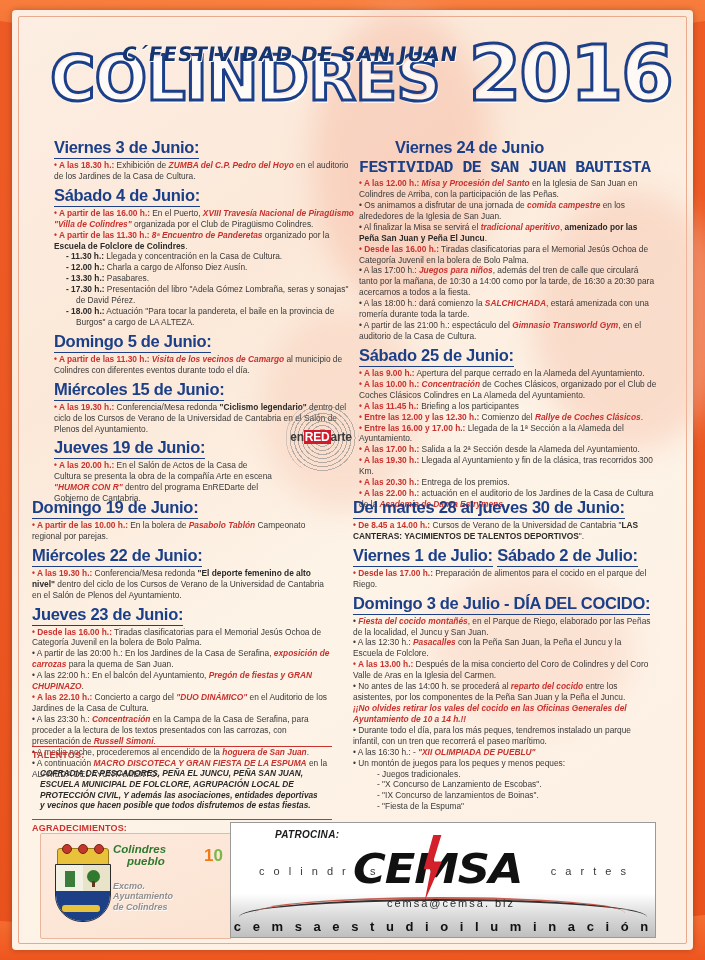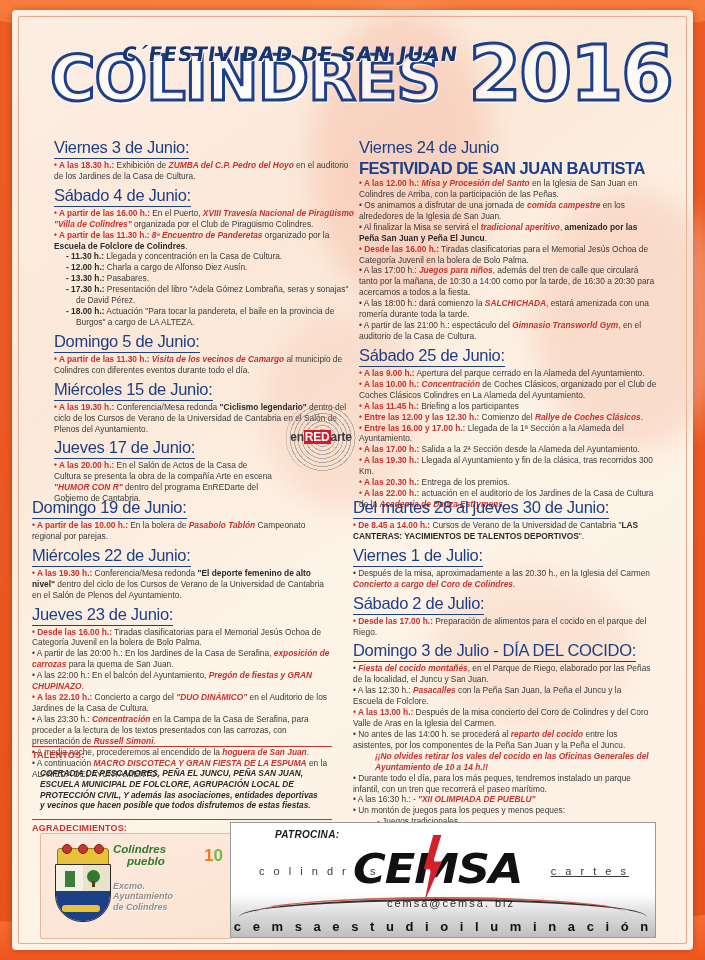--- a/index.html
+++ b/index.html
@@ -78,29 +78,29 @@
   .col{position:absolute;top:0;width:300px;}
   .col-l{left:32px;}
   .col-r{left:337px;}
 
   .colb{position:absolute;width:300px;}
   .colb-l{left:32px;}
   .colb-r{left:353px;}
 
   h2.day{
     font-family:"Liberation Sans", sans-serif;
-    font-size:16.5px;font-weight:normal;color:#1b3f88;
+    font-size:16.5px;font-weight:bold;color:#1b3f88;
     margin:4px 0 1px 0;padding:0 0 1px 0;
     border-bottom:1.6px solid #1b3f88;
     display:inline-block;line-height:1.15;
     letter-spacing:-.3px;
   }
-  h2.day.nounder{border-bottom:none;}
+  h2.day.nounder{border-bottom:none;margin-left:36px;}
   h3.day2{
-    font-family:Liberation Sans, sans-serif;
+    font-family:Liberation Mono, monospace;
     font-size:16.5px;font-weight:bold;color:#1b3f88;
     margin:0 0 1px 0;line-height:1.1;letter-spacing:-.5px;
   }
   p.ev{
     margin:0 0 0 0;padding:0;
     font-size:8.35px;line-height:1.31;color:#3a3a3a;
     text-align:left;
   }
   p.ev.ind{padding-left:22px;text-indent:-10px;}
   .hr{color:#c9322e;font-weight:bold;}
@@ -170,21 +170,21 @@
   }
 
   .cemsa{
     position:absolute;left:230px;top:822px;width:424px;height:114px;
     background:linear-gradient(180deg,#ffffff 0%,#ffffff 62%,#d9d9d9 82%,#bfbfbf 100%);
     border:1px solid #9a9a9a;
     overflow:hidden;
   }
   .patro{position:absolute;left:44px;top:6px;font-size:10px;font-weight:bold;font-style:italic;color:#1a1a1a;letter-spacing:.3px;}
   .cem-colindres{position:absolute;left:28px;top:42px;font-size:11px;letter-spacing:3px;color:#3a3a3a;}
-  .cem-cartes{position:absolute;right:26px;top:42px;font-size:11px;letter-spacing:3px;color:#3a3a3a;text-decoration:underline;}
+  .cem-cartes{position:absolute;right:26px;top:42px;font-size:11px;letter-spacing:3px;color:#3a3a3a;}
   .cem-logo{
     position:absolute;left:122px;top:22px;width:170px;height:48px;
     font-family:"DejaVu Sans", sans-serif;
     font-size:40px;font-weight:bold;font-style:italic;color:#111;
     letter-spacing:-1px;line-height:48px;
     transform:scaleX(1.12);transform-origin:left center;
   }
   .bolt{
     position:absolute;left:188px;top:12px;width:26px;height:66px;
     background:#d4202a;
@@ -240,21 +240,21 @@
       <p class="ev ind"><span class="bk">- 13.30 h.:</span> Pasabares.</p>
       <p class="ev ind"><span class="bk">- 17.30 h.:</span> Presentación del libro "Adela Gómez Lombraña, seras y sonajas" de David Pérez.</p>
       <p class="ev ind"><span class="bk">- 18.00 h.:</span> Actuación "Para tocar la pandereta, el baile en la provincia de Burgos" a cargo de LA ALTEZA.</p>
 
       <h2 class="day">Domingo 5 de Junio:</h2>
       <p class="ev"><span class="hr">• A partir de las 11.30 h.:</span> <span class="hi">Visita de los vecinos de Camargo</span> al municipio de Colindres con diferentes eventos durante todo el día.</p>
 
       <h2 class="day">Miércoles 15 de Junio:</h2>
       <p class="ev"><span class="hr">• A las 19.30 h.:</span> Conferencia/Mesa redonda <span class="bk">"Ciclismo legendario"</span> dentro del ciclo de los Cursos de Verano de la Universidad de Cantabria en el Salón de Plenos del Ayuntamiento.</p>
 
-      <h2 class="day">Jueves 17 de Junio:</h2>
+      <h2 class="day">Jueves 19 de Junio:</h2>
       <p class="ev" style="width:222px"><span class="hr">• A las 20.00 h.:</span> En el Salón de Actos de la Casa de Cultura se presenta la obra de la compañía Arte en escena <span class="hi">"HUMOR CON R"</span> dentro del programa EnREDarte del Gobierno de Cantabria.</p>
     </div>
 
     <div class="col col-r">
       <h2 class="day nounder">Viernes 24 de Junio</h2>
       <h3 class="day2">FESTIVIDAD DE SAN JUAN BAUTISTA</h3>
       <p class="ev"><span class="hr">• A las 12.00 h.:</span> <span class="hi">Misa y Procesión del Santo</span> en la Iglesia de San Juan en Colindres de Arriba, con la participación de las Peñas.</p>
       <p class="ev">• Os animamos a disfrutar de una jornada de <span class="hi">comida campestre</span> en los alrededores de la Iglesia de San Juan.</p>
       <p class="ev">• Al finalizar la Misa se servirá el <span class="hi">tradicional aperitivo</span>, <span class="bk">amenizado por las</span> <span class="bk">Peña San Juan y Peña El Juncu</span>.</p>
       <p class="ev"><span class="hr">• Desde las 16.00 h.:</span> Tiradas clasificatorias para el Memorial Jesús Ochoa de Categoría Juvenil en la bolera de Bolo Palma.</p>
@@ -295,31 +295,30 @@
     <p class="ev">• A las 23:30 h.: <span class="hi">Concentración</span> en la Campa de la Casa de Serafina, para proceder a la lectura de los textos presentados con las carrozas, con presentación de <span class="hi">Russell Simoni</span>.</p>
     <p class="ev">• A media noche, procederemos al encendido de la <span class="hi">hoguera de San Juan</span>.</p>
     <p class="ev">• A continuación <span class="hi">MACRO DISCOTECA Y GRAN FIESTA DE LA ESPUMA</span> en la ALAMEDA DEL AYUNTAMIENTO.</p>
   </div>
 
   <div class="colb colb-r" style="top:494px">
     <h2 class="day">Del martes 28 al jueves 30 de Junio:</h2>
     <p class="ev"><span class="hr">• De 8.45 a 14.00 h.:</span> Cursos de Verano de la Universidad de Cantabria "<span class="bk">LAS</span> <span class="bk">CANTERAS: YACIMIENTOS DE TALENTOS DEPORTIVOS</span>".</p>
 
     <h2 class="day">Viernes 1 de Julio:</h2>
-    <p class="ev">• Después de la misa, aproximadamente a las 20.30 h., en la Iglesia del Carmen <span class="hi">Concierto a cargo del Coro de Colindres</span>.</p>
 
     <h2 class="day">Sábado 2 de Julio:</h2>
     <p class="ev"><span class="hr">• Desde las 17.00 h.:</span> Preparación de alimentos para el cocido en el parque del Riego.</p>
 
     <h2 class="day">Domingo 3 de Julio - DÍA DEL COCIDO:</h2>
     <p class="ev">• <span class="hi">Fiesta del cocido montañés</span>, en el Parque de Riego, elaborado por las Peñas de la localidad, el Juncu y San Juan.</p>
     <p class="ev">• A las 12:30 h.: <span class="hi">Pasacalles</span> con la Peña San Juan, la Peña el Juncu y la Escuela de Folclore.</p>
     <p class="ev"><span class="hr">• A las 13.00 h.:</span> Después de la misa concierto del Coro de Colindres y del Coro Valle de Aras en la Iglesia del Carmen.</p>
     <p class="ev">• No antes de las 14:00 h. se procederá al <span class="hi">reparto del cocido</span> entre los asistentes, por los componentes de la Peña San Juan y la Peña el Juncu.</p>
-    <p class="ev" style="color: rgb(201, 50, 46); font-weight: bold; font-style: italic; margin-left: 22px;">¡¡No olvides retirar los vales del cocido en las Oficinas Generales del Ayuntamiento de 10 a 14 h.!!</p>
+    <p class="ev" style="color: rgb(201, 50, 46); font-weight: bold; font-style: italic;">¡¡No olvides retirar los vales del cocido en las Oficinas Generales del Ayuntamiento de 10 a 14 h.!!</p>
     <p class="ev">• Durante todo el día, para los más peques, tendremos instalado un parque infantil, con un tren que recorrerá el paseo marítimo.</p>
     <p class="ev">• A las 16:30 h.: - <span class="hi">"XII OLIMPIADA DE PUEBLU"</span></p>
     <p class="ev">• Un montón de juegos para los peques y menos peques:</p>
     <p class="ev ind" style="padding-left:34px">- Juegos tradicionales.</p>
     <p class="ev ind" style="padding-left:34px">- "X Concurso de Lanzamiento de Escobas".</p>
     <p class="ev ind" style="padding-left:34px">- "IX Concurso de lanzamientos de Boinas".</p>
     <p class="ev ind" style="padding-left:34px">- "Fiesta de la Espuma"</p>
   </div>
 
   <div class="collab" style="top:742px">

